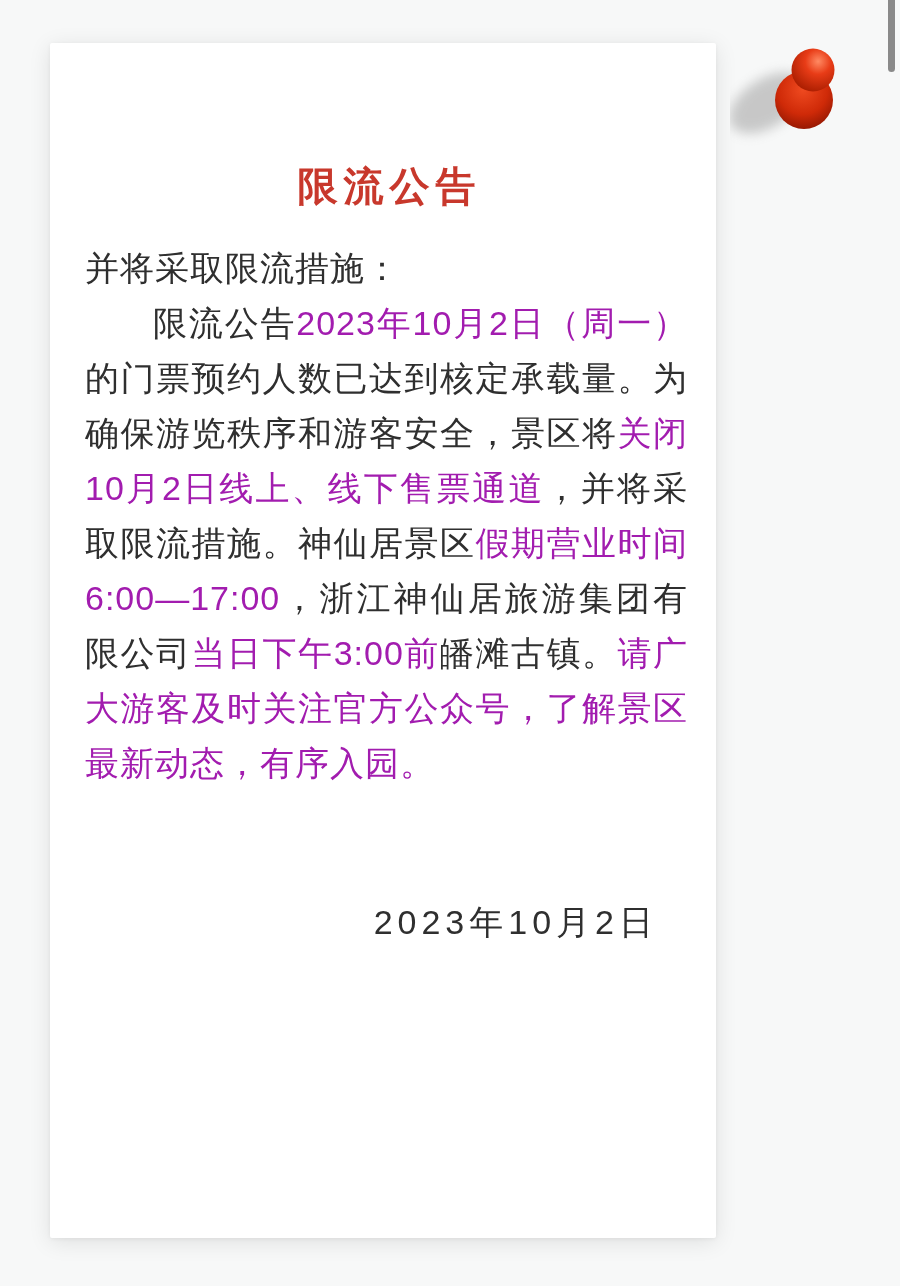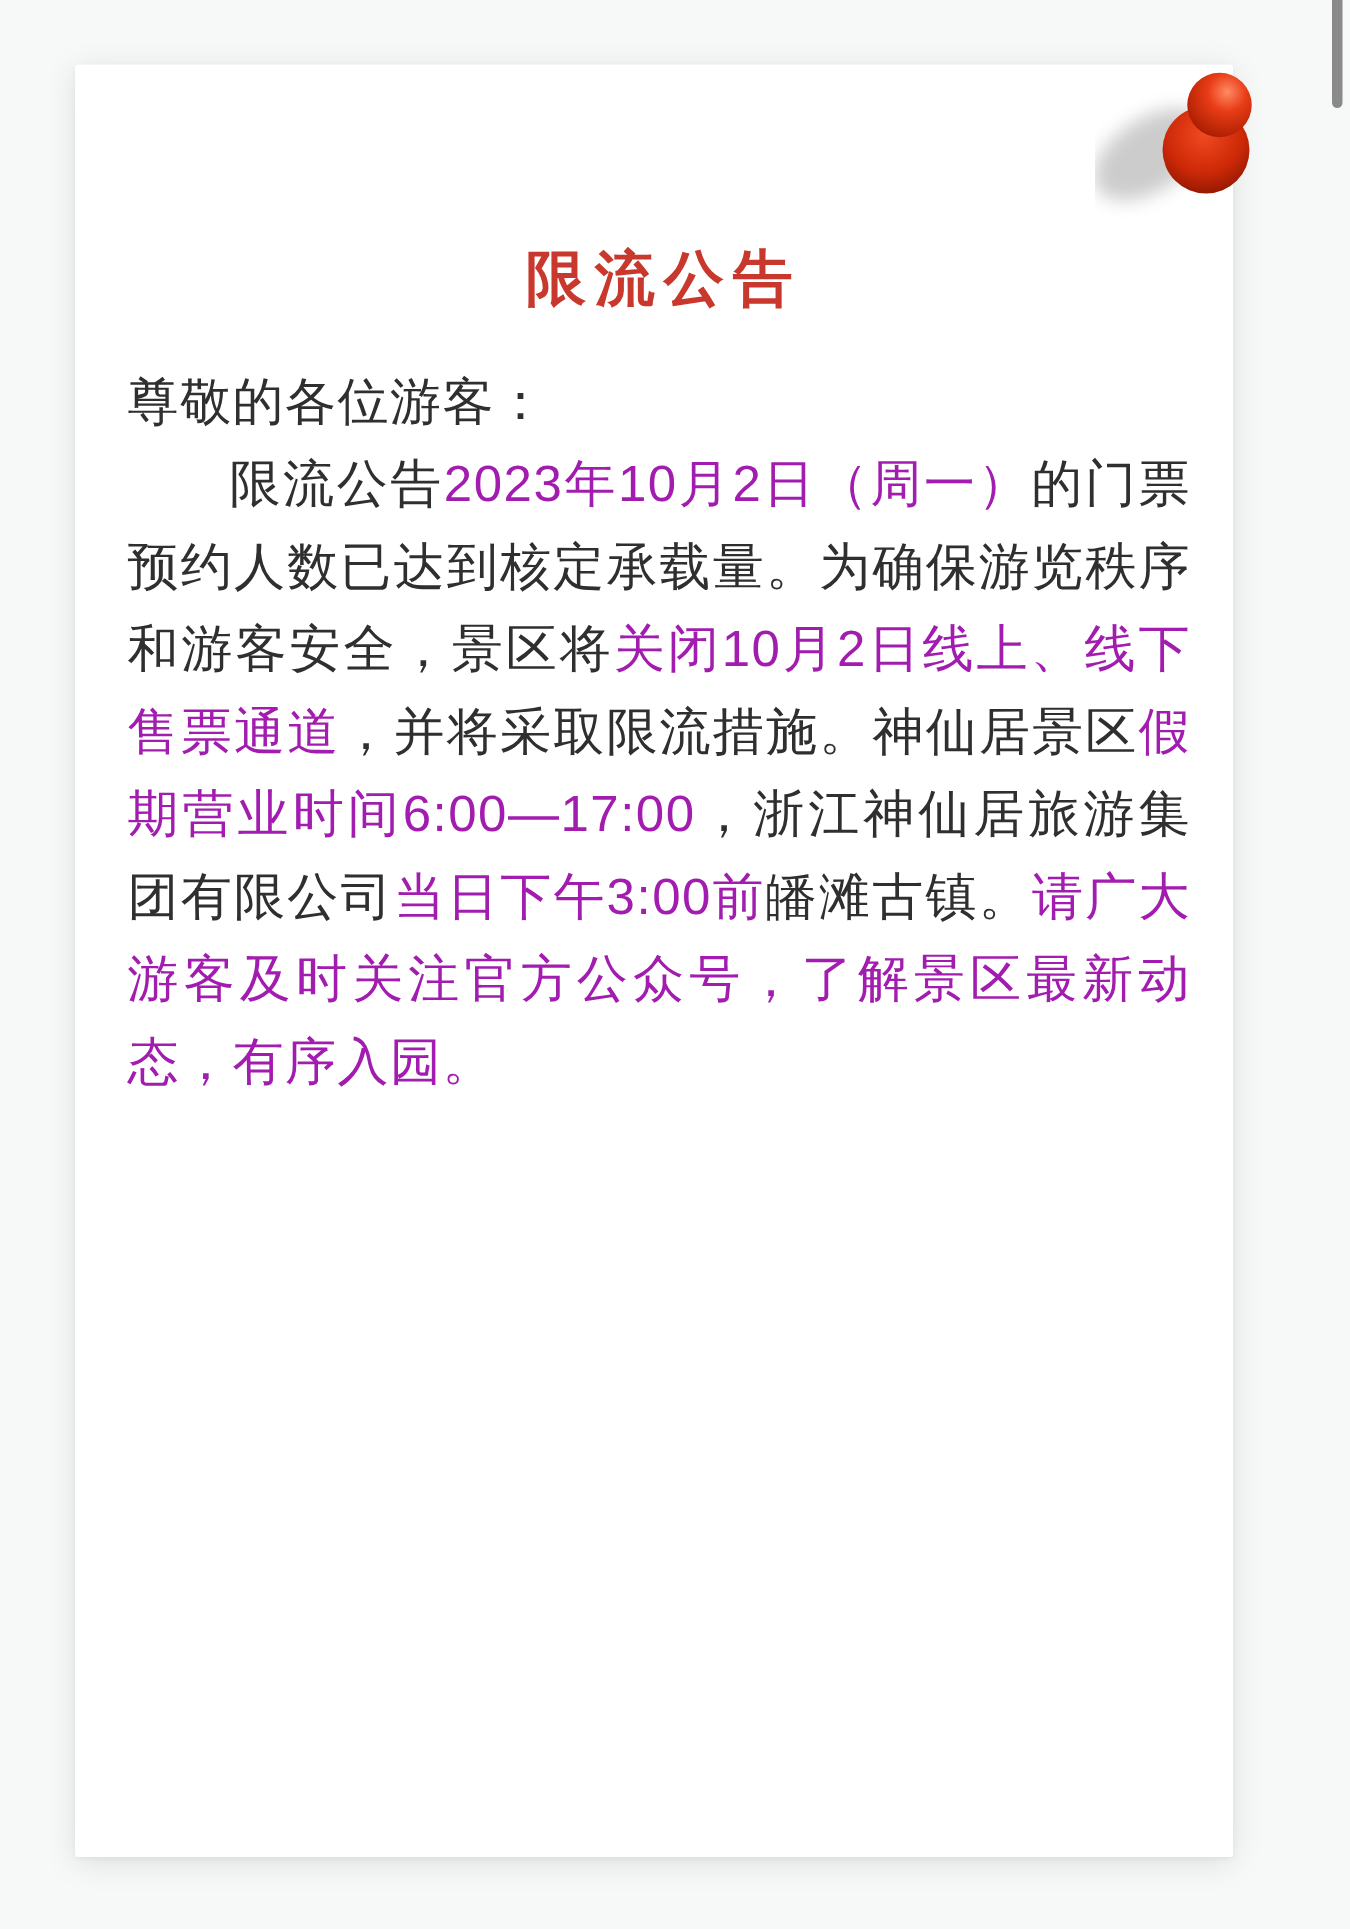--- a/index.html
+++ b/index.html
@@ -9,21 +9,21 @@
     overflow: hidden;
   }
   .page {
     position: relative;
     width: 900px; height: 1286px;
     background: #f7f8f8;
   }
   .card {
     position: absolute;
     left: 50px; top: 43px;
-    width: 772px; height: 1195px;
+    width: 666px; height: 1195px;
     background: #ffffff;
     border-radius: 2px;
     box-shadow: 0 4px 22px rgba(0,0,0,0.10), 0 1px 4px rgba(0,0,0,0.05);
     padding: 0 28px 0 35px;
   }
   .pushpin {
     position: absolute;
     left: 680px; top: 0px;
     width: 160px; height: 120px;
     pointer-events: none;
@@ -93,25 +93,26 @@
           <feGaussianBlur stdDeviation="6"></feGaussianBlur>
         </filter>
       </defs>
       <ellipse cx="37" cy="60" rx="42" ry="24" fill="#7a7a7a" opacity="0.38" filter="url(#softBlur)" transform="rotate(-33 37 60)"></ellipse>
       <circle cx="74" cy="57" r="29" fill="url(#baseGrad)"></circle>
       <circle cx="83" cy="27" r="21.5" fill="url(#headGrad)"></circle>
     </svg>
 
     <h1 class="title">限流公告</h1>
 
-    <p class="body-line salutation">尊敬的各位游客：</p>
+    <p class="body-line salutation">并将采取限流措施：</p>
 
     <p class="body-line indent"><span>限流公告</span><span class="red">2023年10月2日（周一）</span><span>的门票预约人数已达到核定承载量。为确保游览秩序和游客安全，景区将</span><span class="red">关闭10月2日线上、线下售票通道</span><span>，并将采取限流措施。神仙居景区</span><span class="red">假期营业时间6:00—17:00</span><span>，浙江神仙居旅游集团有限公司</span><span class="red">当日下午3:00前</span><span>皤滩古镇。</span><span class="red">请广大游客及时关注官方公众号，了解景区最新动态，有序入园。</span></p>
 
 
     <div class="sign-block">
+      <p class="date-line">2023年10月2日</p>
     </div>
 
   </div>
 
   <div class="scrollbar-thumb"></div>
 
 </div>
 
 </body></html>

